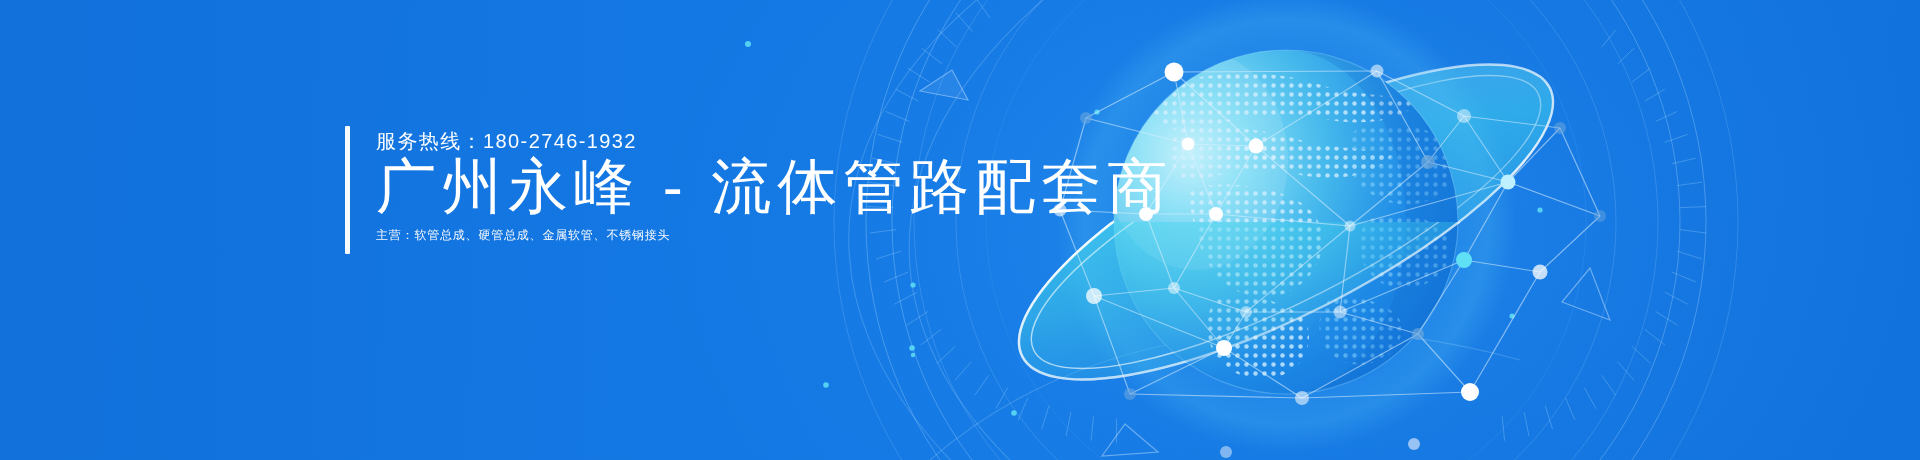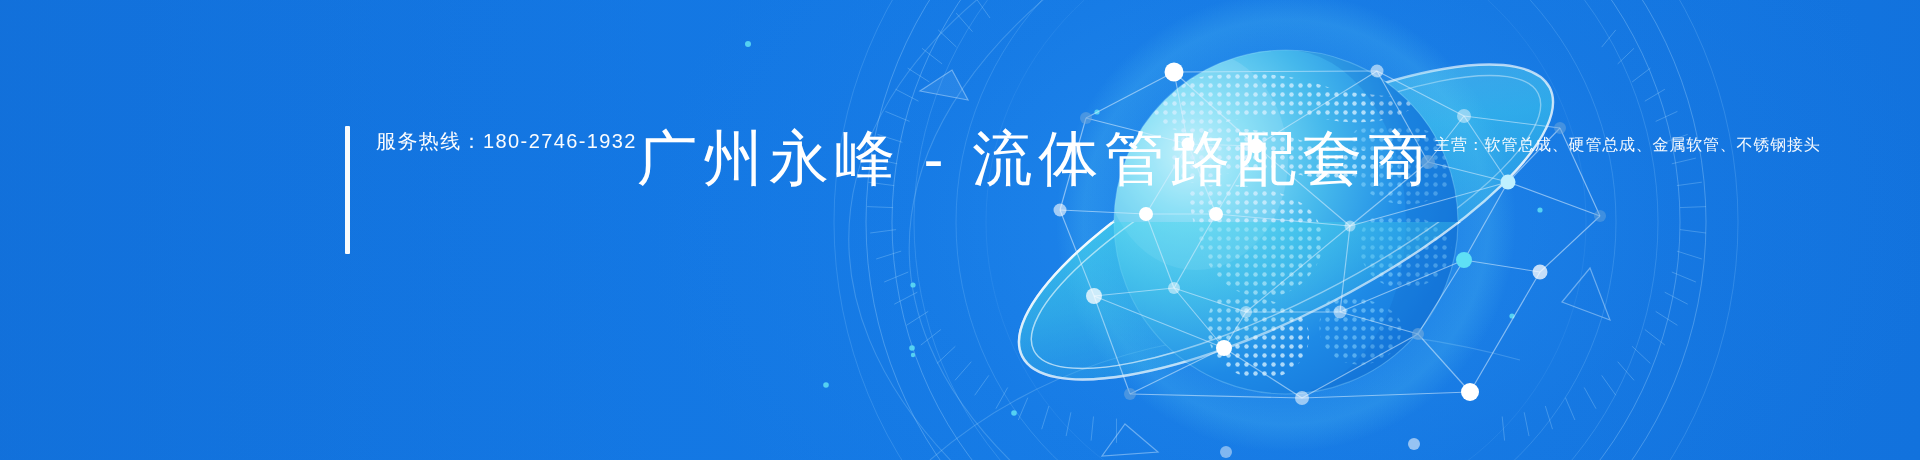--- a/index.html
+++ b/index.html
@@ -54,21 +54,21 @@
   .accent-bar {
     width: 5px;
     background: #ffffff;
     border-radius: 1px;
     flex: 0 0 auto;
     opacity: 0.97;
   }
   .text-col {
     padding-left: 26px;
     display: flex;
-    flex-direction: row;
+    flex-direction: column;
     justify-content: flex-start;
   }
   .phone-line {
     color: #ffffff;
     font-size: 20px;
     letter-spacing: 1.4px;
     line-height: 26px;
     white-space: nowrap;
     margin-top: 2px;
     opacity: 0.98;
@@ -77,21 +77,21 @@
     color: #ffffff;
     font-size: 60px;
     line-height: 58px;
     letter-spacing: 6px;
     white-space: nowrap;
     margin-top: 4px;
     font-weight: 400;
   }
   .subline {
     color: #ffffff;
-    font-size: 16px;
+    font-size: 12px;
     line-height: 22px;
     letter-spacing: 0.8px;
     white-space: nowrap;
     margin-top: 8px;
     opacity: 0.96;
   }
 </style>
 </head>
 <body>
 

